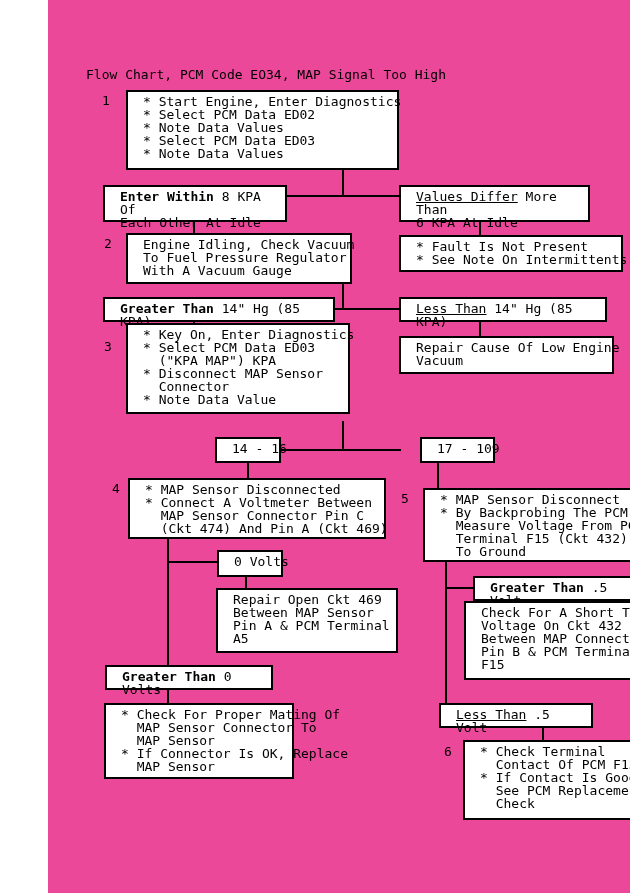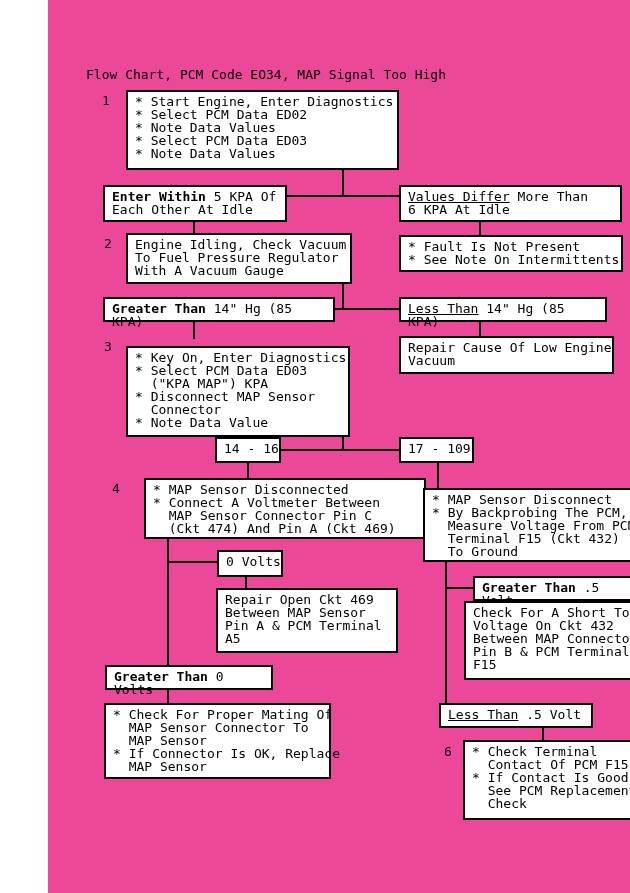--- a/index.html
+++ b/index.html
@@ -4,21 +4,21 @@
 <style>
   html,body { margin:0; padding:0; background:#ffffff; }
   .canvas {
     position:relative; width:630px; height:893px; background:#ec4899;
     font-family:"DejaVu Sans Mono","Liberation Mono",monospace;
     font-size:13px; line-height:13px; color:#000000;margin-left:48px;
   }
   .title { position:absolute; white-space:pre; }
   .box {
     position:absolute; border:2px solid #000000; background:#ffffff;
-    padding:3px 7px; white-space:pre; box-sizing:border-box;
+    padding:3px 15px; white-space:pre; box-sizing:border-box;
   }
   .decision { white-space:pre-wrap; }
   .lead-bold .lead { font-weight:bold; }
   .lead-underline .lead { text-decoration:underline; }
   .num { position:absolute; white-space:pre; }
   .line { position:absolute; background:#000000; }
 </style>
 </head>
 <body>
 
@@ -53,52 +53,52 @@
   <div class="line" style="left:494px;top:599px;width:2px;height:16px"></div>
   <div class="line" style="left:119px;top:688px;width:2px;height:17px"></div>
   <div class="line" style="left:494px;top:726px;width:2px;height:16px"></div>
 
   <div class="box" style="left:78px;top:90px;width:273px;height:80px">* Start Engine, Enter Diagnostics
 * Select PCM Data ED02
 * Note Data Values
 * Select PCM Data ED03
 * Note Data Values</div>
 
-  <div class="box decision lead-bold" style="left:55px;top:185px;width:184px;height:37px"><span class="lead">Enter Within</span><span> 5 KPA Of
+  <div class="box decision lead-bold" style="left:55px;top:185px;width:184px;height:37px"><span class="lead">Enter Within</span><span> 8 KPA Of
 Each Other At Idle</span></div>
 
-  <div class="box decision lead-underline" style="left:351px;top:185px;width:223px;height:37px"><span class="lead">Values Differ</span><span> More Than
+  <div class="box decision lead-underline" style="left:351px;top:185px;width:191px;height:37px"><span class="lead">Values Differ</span><span> More Than
 6 KPA At Idle</span></div>
 
   <div class="box" style="left:351px;top:235px;width:224px;height:37px">* Fault Is Not Present
 * See Note On Intermittents</div>
 
   <div class="box" style="left:78px;top:233px;width:226px;height:51px">Engine Idling, Check Vacuum
 To Fuel Pressure Regulator
 With A Vacuum Gauge</div>
 
   <div class="box decision lead-bold" style="left:55px;top:297px;width:232px;height:25px"><span class="lead">Greater Than</span><span> 14" Hg (85 KPA)</span></div>
 
   <div class="box decision lead-underline" style="left:351px;top:297px;width:208px;height:25px"><span class="lead">Less Than</span><span> 14" Hg (85 KPA)</span></div>
 
-  <div class="box" style="left:78px;top:346px;width:224px;height:91px">* Key On, Enter Diagnostics
+  <div class="box" style="left:78px;top:323px;width:224px;height:91px">* Key On, Enter Diagnostics
 * Select PCM Data ED03
   ("KPA MAP") KPA
 * Disconnect MAP Sensor
   Connector
 * Note Data Value</div>
 
   <div class="box" style="left:351px;top:336px;width:215px;height:38px">Repair Cause Of Low Engine
 Vacuum</div>
 
   <div class="box" style="left:167px;top:437px;width:66px;height:26px">14 - 16</div>
 
-  <div class="box" style="left:351px;top:437px;width:75px;height:26px">17 - 109</div>
+  <div class="box" style="left:372px;top:437px;width:75px;height:26px">17 - 109</div>
 
-  <div class="box" style="left:96px;top:478px;width:282px;height:61px">* MAP Sensor Disconnected
+  <div class="box" style="left:80px;top:478px;width:258px;height:61px">* MAP Sensor Disconnected
 * Connect A Voltmeter Between
   MAP Sensor Connector Pin C
   (Ckt 474) And Pin A (Ckt 469)</div>
 
   <div class="box" style="left:375px;top:488px;width:212px;height:74px">* MAP Sensor Disconnect
 * By Backprobing The PCM,
   Measure Voltage From PCM
   Terminal F15 (Ckt 432) |
   To Ground</div>
 
@@ -112,21 +112,21 @@
   <div class="box decision lead-bold" style="left:425px;top:576px;width:168px;height:25px"><span class="lead">Greater Than</span><span> .5 Volt</span></div>
 
   <div class="box" style="left:416px;top:601px;width:177px;height:79px">Check For A Short To
 Voltage On Ckt 432
 Between MAP Connector
 Pin B &amp; PCM Terminal
 F15</div>
 
   <div class="box decision lead-bold" style="left:57px;top:665px;width:168px;height:25px"><span class="lead">Greater Than</span><span> 0 Volts</span></div>
 
-  <div class="box" style="left:56px;top:703px;width:227px;height:76px">* Check For Proper Mating Of
+  <div class="box" style="left:56px;top:703px;width:190px;height:76px">* Check For Proper Mating Of
   MAP Sensor Connector To
   MAP Sensor
 * If Connector Is OK, Replace
   MAP Sensor</div>
 
   <div class="box decision lead-underline" style="left:391px;top:703px;width:154px;height:25px"><span class="lead">Less Than</span><span> .5 Volt</span></div>
 
   <div class="box" style="left:415px;top:740px;width:177px;height:80px">* Check Terminal
   Contact Of PCM F15
 * If Contact Is Good,

